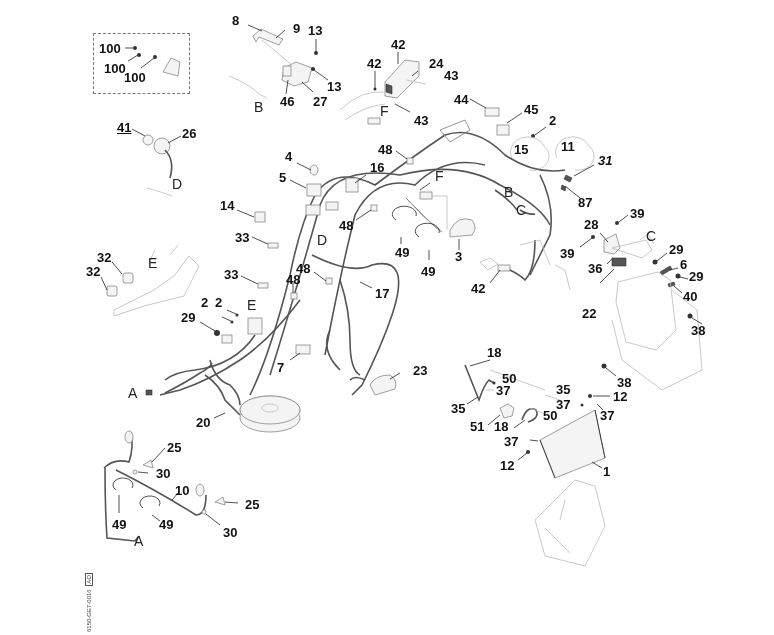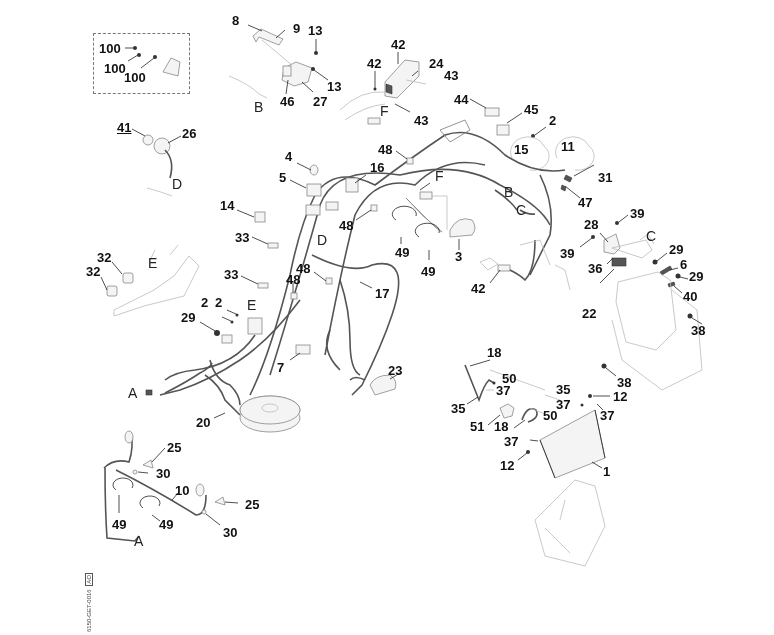--- a/index.html
+++ b/index.html
@@ -288,22 +288,22 @@
   <span class="lbl" style="left:391px;top:38px;">42</span>
   <span class="lbl" style="left:367px;top:57px;">42</span>
   <span class="lbl" style="left:429px;top:57px;">24</span>
   <span class="lbl" style="left:444px;top:69px;">43</span>
   <span class="lbl" style="left:414px;top:114px;">43</span>
   <span class="lbl" style="left:454px;top:93px;">44</span>
   <span class="lbl" style="left:524px;top:103px;">45</span>
   <span class="lbl" style="left:549px;top:114px;">2</span>
   <span class="lbl" style="left:514px;top:143px;">15</span>
   <span class="lbl" style="left:561px;top:140px;">11</span>
-  <span class="lbl" style="left:598px;top:171px;">31</span>
-  <span class="lbl" style="left:578px;top:196px;">47</span>
+  <span class="lbl" style="left:598px;top:154px;font-style:italic;">31</span>
+  <span class="lbl" style="left:578px;top:196px;">87</span>
   <span class="lbl" style="left:117px;top:121px;text-decoration:underline;">41</span>
   <span class="lbl" style="left:182px;top:127px;">26</span>
   <span class="lbl" style="left:285px;top:150px;">4</span>
   <span class="lbl" style="left:279px;top:171px;">5</span>
   <span class="lbl" style="left:370px;top:161px;">16</span>
   <span class="lbl" style="left:378px;top:143px;">48</span>
   <span class="lbl" style="left:220px;top:199px;">14</span>
   <span class="lbl" style="left:235px;top:231px;">33</span>
   <span class="lbl" style="left:339px;top:219px;">48</span>
   <span class="lbl" style="left:395px;top:246px;">49</span>
@@ -323,21 +323,21 @@
   <span class="lbl" style="left:86px;top:265px;">32</span>
   <span class="lbl" style="left:224px;top:268px;">33</span>
   <span class="lbl" style="left:296px;top:262px;">48</span>
   <span class="lbl" style="left:286px;top:273px;">48</span>
   <span class="lbl" style="left:375px;top:287px;">17</span>
   <span class="lbl" style="left:471px;top:282px;">42</span>
   <span class="lbl" style="left:201px;top:296px;">2</span>
   <span class="lbl" style="left:215px;top:296px;">2</span>
   <span class="lbl" style="left:181px;top:311px;">29</span>
   <span class="lbl" style="left:277px;top:361px;">7</span>
-  <span class="lbl" style="left:388px;top:364px;text-align:right;">23</span>
+  <span class="lbl" style="left:413px;top:364px;text-align:right;">23</span>
   <span class="lbl" style="left:487px;top:346px;">18</span>
   <span class="lbl" style="left:502px;top:372px;">50</span>
   <span class="lbl" style="left:496px;top:384px;">37</span>
   <span class="lbl" style="left:451px;top:402px;">35</span>
   <span class="lbl" style="left:617px;top:376px;">38</span>
   <span class="lbl" style="left:556px;top:383px;">35</span>
   <span class="lbl" style="left:556px;top:398px;">37</span>
   <span class="lbl" style="left:613px;top:390px;">12</span>
   <span class="lbl" style="left:470px;top:420px;">51</span>
   <span class="lbl" style="left:494px;top:420px;">18</span>

